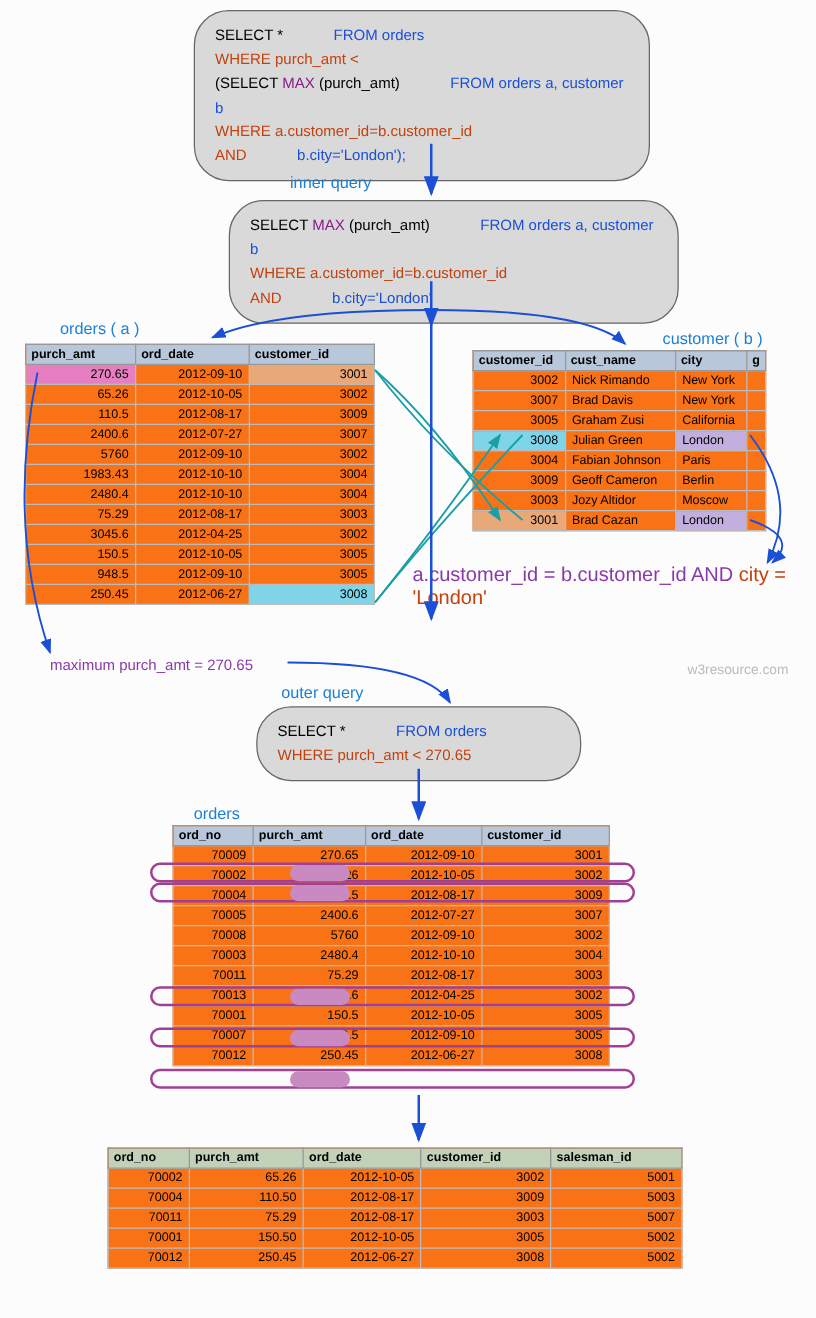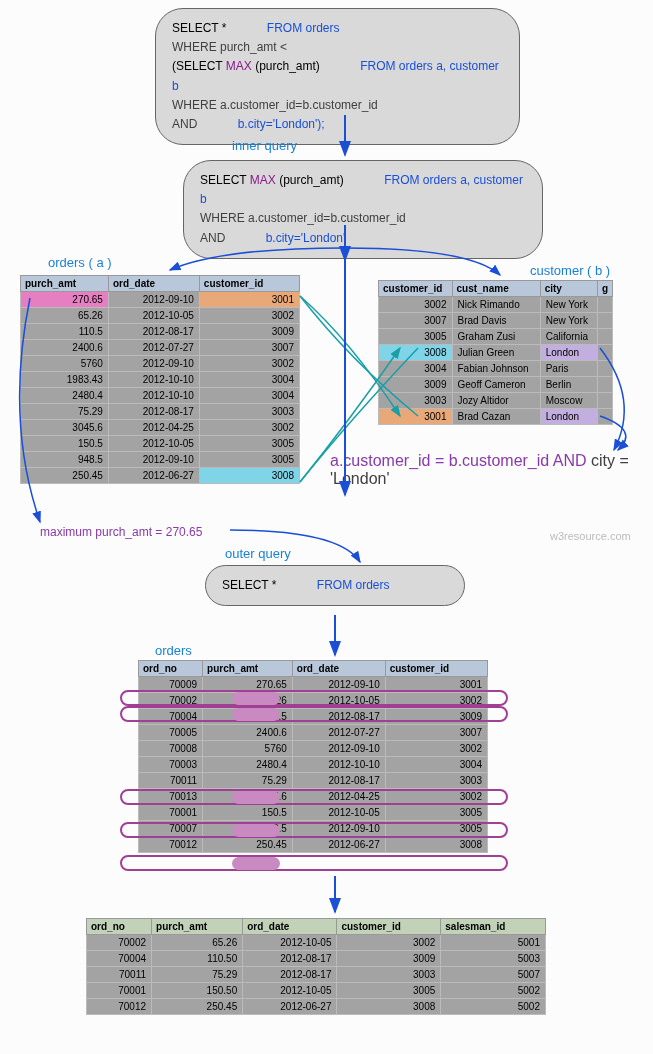--- a/index.html
+++ b/index.html
@@ -18,37 +18,37 @@
     background: #d9d9d9;
     border: 1.5px solid #666;
     border-radius: 28px;
     padding: 10px 16px;
     font-size: 12px;
     line-height: 1.6;
   }
   .kw-select { color: #000; margin-top: 15px; }
   .kw-max { color: #8a1b8a; }
   .kw-blue { color: #1a4fd6; padding-left: 37px; }
-  .kw-red { color: #404040; }
+  .kw-red { color: #c2410c; }
   .label {
     position: absolute;
     font-size: 13px;
     color: #1a7fd6;
   }
   .label-purple { color: #8a3aa8; }
   .arrow-svg {
     position: absolute;
     top: 0; left: 0;
     width: 653px; height: 1054px;
     pointer-events: none;
   }
   table {
     position: absolute;
     border-collapse: collapse;
-    background: #a3a3a3;
+    background: #f97316;
     font-size: 10px;
   }
   table th {
     background: #b8c8da;
     border: 1px solid #999;
     padding: 2px 4px;
     text-align: left;
     font-weight: bold;
   }
   table td {
@@ -235,20 +235,21 @@
 <div class="label label-purple" style="left:330px; top:452px; font-size:16px;">
   <span>a.customer_id = b.customer_id AND </span><span class="kw-red">city = 'London'</span>
 </div>
 
 <div class="label label-purple" style="left:40px; top:525px; font-size:12px;">maximum purch_amt = 270.65</div>
 
 <div class="label" style="left:225px; top:546px;">outer query</div>
 
 <div class="sql-box" style="left:205px; top:565px; width:260px;">
   <div><span class="kw-select">SELECT * </span><span class="kw-blue">FROM orders</span></div>
+  <div><span class="kw-red">WHERE purch_amt &lt; 270.65</span></div>
 </div>
 
 <div class="label" style="left:155px; top:643px;">orders</div>
 
 <table class="orders-a" style="left:138px; top:660px; width:350px;">
   <tbody>
       <tr>
     <th>ord_no</th>
     <th>purch_amt</th>
     <th>ord_date</th>

